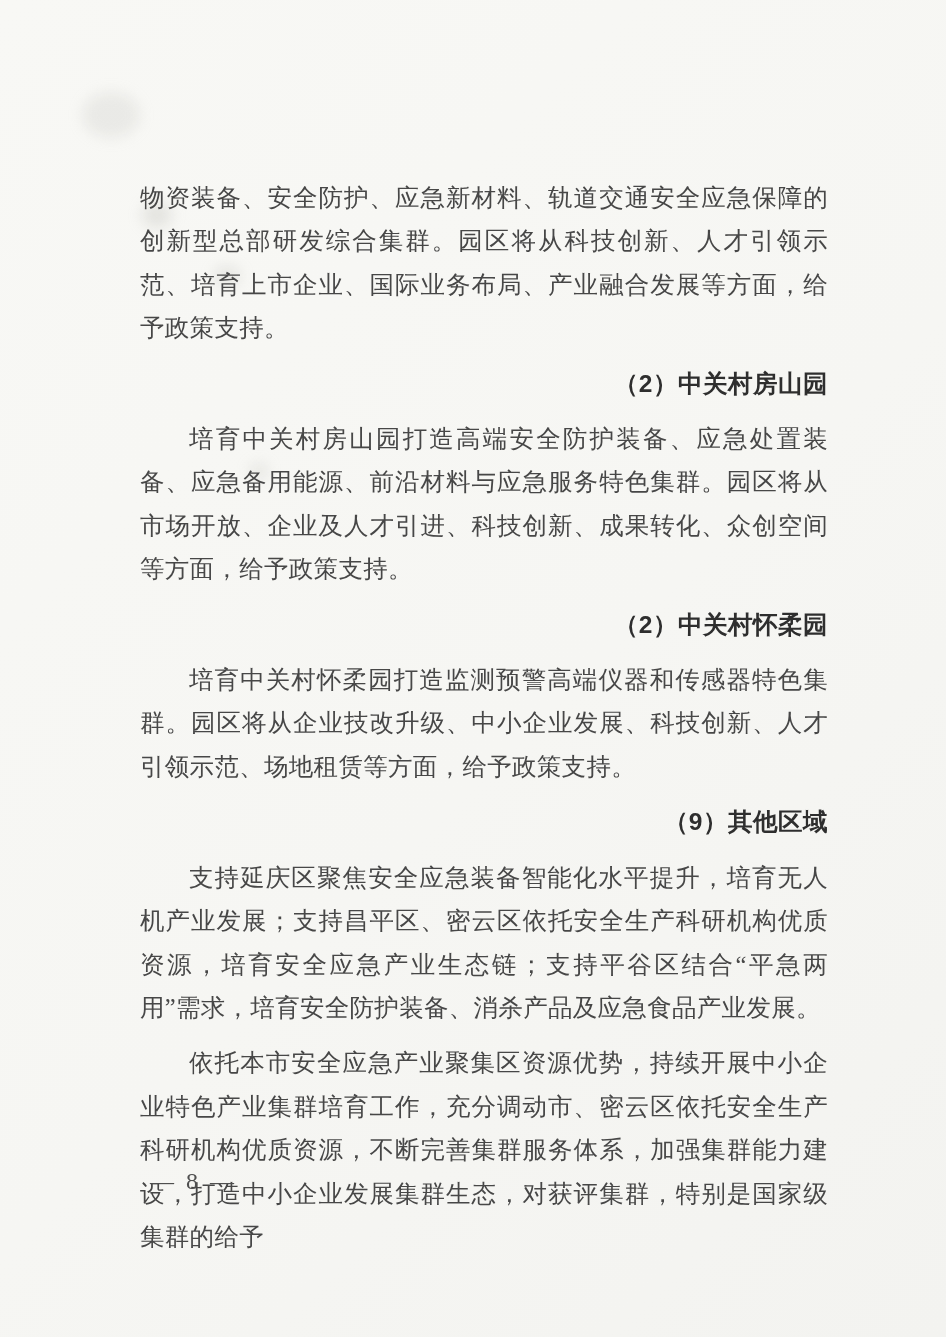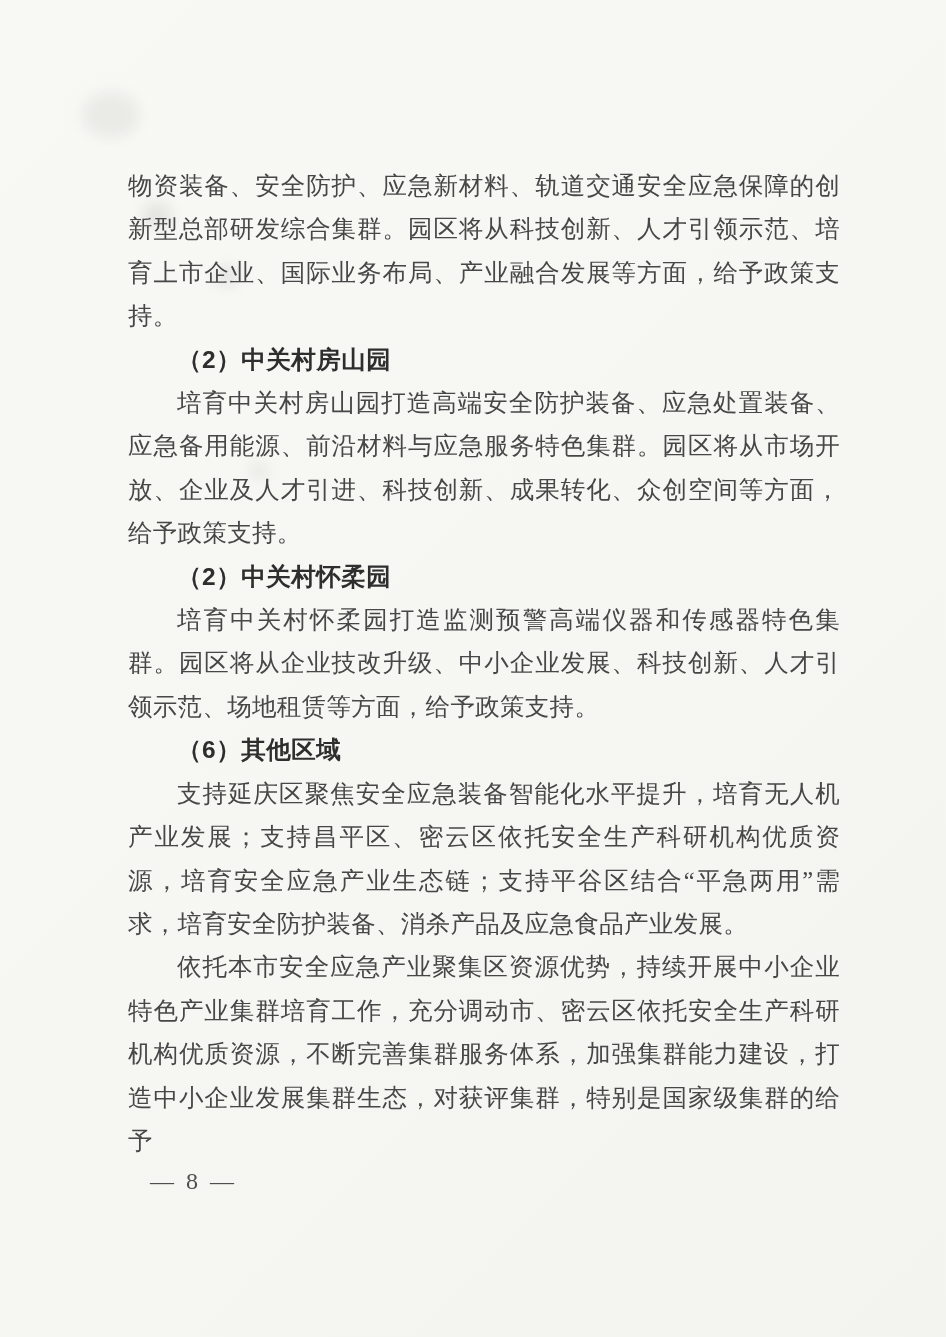--- a/index.html
+++ b/index.html
@@ -25,32 +25,32 @@
     top: 164px;
     width: 712px;
     font-size: 24.5px;
     line-height: 43.4px;
     color: #474747;
     text-align: justify;
     text-justify: inter-ideograph;
     letter-spacing: 0.3px;
   }
   .text-block p {
-    margin: 0;
+    margin: 12px;
     padding: 0;
   }
   p.indent {
     text-indent: 2em;
   }
   p.heading {
     text-indent: 2em;
     font-family: "Liberation Sans", "DejaVu Sans", sans-serif;
     font-weight: 700;
     color: #2e2e2e;
-    text-align: left;
+    text-align: right;
     letter-spacing: 0.5px;
   }
   .page-footer {
     position: absolute;
     left: 150px;
     top: 1168px;
     font-size: 24px;
     color: #4f4f4f;
     letter-spacing: 3px;
     font-family: "Liberation Serif", "DejaVu Serif", serif;
@@ -80,21 +80,21 @@
     <p>物资装备、安全防护、应急新材料、轨道交通安全应急保障的创新型总部研发综合集群。园区将从科技创新、人才引领示范、培育上市企业、国际业务布局、产业融合发展等方面，给予政策支持。</p>
 
     <p class="heading">（2）中关村房山园</p>
 
     <p class="indent">培育中关村房山园打造高端安全防护装备、应急处置装备、应急备用能源、前沿材料与应急服务特色集群。园区将从市场开放、企业及人才引进、科技创新、成果转化、众创空间等方面，给予政策支持。</p>
 
     <p class="heading">（2）中关村怀柔园</p>
 
     <p class="indent">培育中关村怀柔园打造监测预警高端仪器和传感器特色集群。园区将从企业技改升级、中小企业发展、科技创新、人才引领示范、场地租赁等方面，给予政策支持。</p>
 
-    <p class="heading">（6）其他区域</p>
+    <p class="heading">（9）其他区域</p>
 
     <p class="indent">支持延庆区聚焦安全应急装备智能化水平提升，培育无人机产业发展；支持昌平区、密云区依托安全生产科研机构优质资源，培育安全应急产业生态链；支持平谷区结合“平急两用”需求，培育安全防护装备、消杀产品及应急食品产业发展。</p>
 
 
     <p class="indent">依托本市安全应急产业聚集区资源优势，持续开展中小企业特色产业集群培育工作，充分调动市、密云区依托安全生产科研机构优质资源，不断完善集群服务体系，加强集群能力建设，打造中小企业发展集群生态，对获评集群，特别是国家级集群的给予</p>
   </div>
 
   <div class="page-footer">— 8 —</div>
 
 </div>

